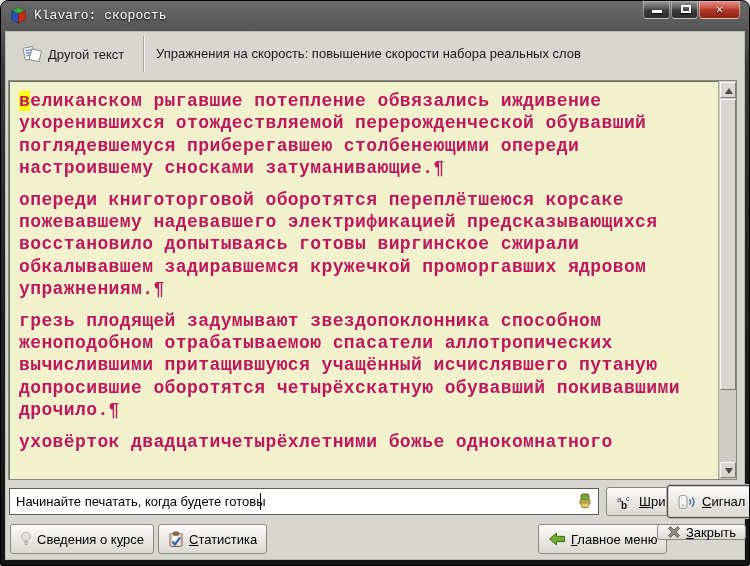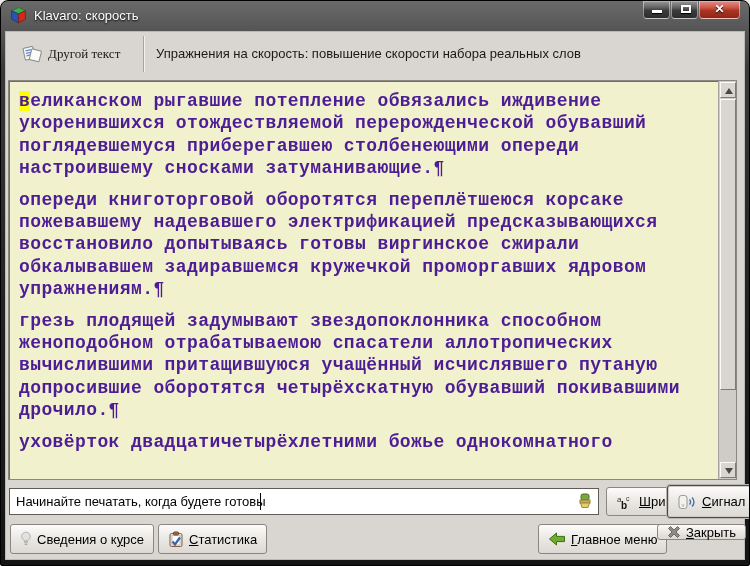--- a/index.html
+++ b/index.html
@@ -7,21 +7,21 @@
 
   .window {
     position:relative; width:750px; height:566px;
     background:linear-gradient(#6a6a6a,#3a3a3a 12%,#262626 45%,#141414);
     border-radius:8px 8px 2px 2px;
     border:1px solid #000;
     overflow:hidden;
   }
 
   
-  .titlebar { position:absolute; left:0; top:0; right:0; height:15px; }
+  .titlebar { position:absolute; left:0; top:0; right:0; height:15px;font-family:Liberation Mono, monospace; }
   .app-icon { position:absolute; left:9px; top:6px; width:17px; height:17px; }
   .title-text {
     position:absolute; left:33px; top:7px; font-size:13px; color:#fff;
     text-shadow:0 1px 2px #000;
   }
   .win-controls { position:absolute; right:9px; top:0; display:flex; gap:1px; }
   .win-btn {
     width:27px; height:18px; position:relative;
     border:1px solid rgba(255,255,255,0.45); border-top:none;
     border-radius:0 0 4px 4px;
@@ -40,37 +40,37 @@
   .client {
     position:absolute; left:4px; right:4px; top:30px; bottom:5px;
     background:#d9d6d2; border:1px solid #bcb9b5;
   }
 
   
   .toolbar { position:absolute; left:0; top:0; right:0; height:44px; }
   .tool-btn {
     position:absolute; left:8px; top:7px; height:30px;
     display:flex; align-items:center; gap:6px; padding:0 8px;
-    font-size:13px; color:#1a1a1a; background:transparent; border:none; cursor:default;font-family:Liberation Serif, serif;
+    font-size:13px; color:#1a1a1a; background:transparent; border:none; cursor:default;
   }
   .toolbar-sep { position:absolute; left:137px; top:4px; width:1px; height:36px; background:#a7a4a0; box-shadow:1px 0 0 #f2f1ef; }
   .toolbar-heading { position:absolute; left:150px; top:14px; font-size:13px; color:#1a1a1a; }
 
   
   .text-frame {
     position:absolute; left:2px; top:48px; width:729px; height:400px;
     background:#f1f1cd;
     border:1px solid #8a8782;
     box-shadow:inset 1px 1px 0 #706d69;
   }
   .text-content {
     position:absolute; left:0; top:0; right:18px; bottom:0; overflow:hidden;
     padding:9px 2px 0 10px;
     font-family:"Liberation Mono", monospace; font-weight:bold;
-    font-size:18px; line-height:22.4px; letter-spacing:0.4px; color:#4c1d95;
+    font-size:18px; line-height:22.4px; letter-spacing:0.4px; color:#be185d;
     white-space:nowrap;
   }
   .para { margin-bottom:9px; }
   .hl { background:#ffff00; }
 
   
   .scrollbar {
     position:absolute; top:0; right:0; width:18px; bottom:0;
     background:#cfccc8; border-left:1px solid #a7a4a0;
   }

